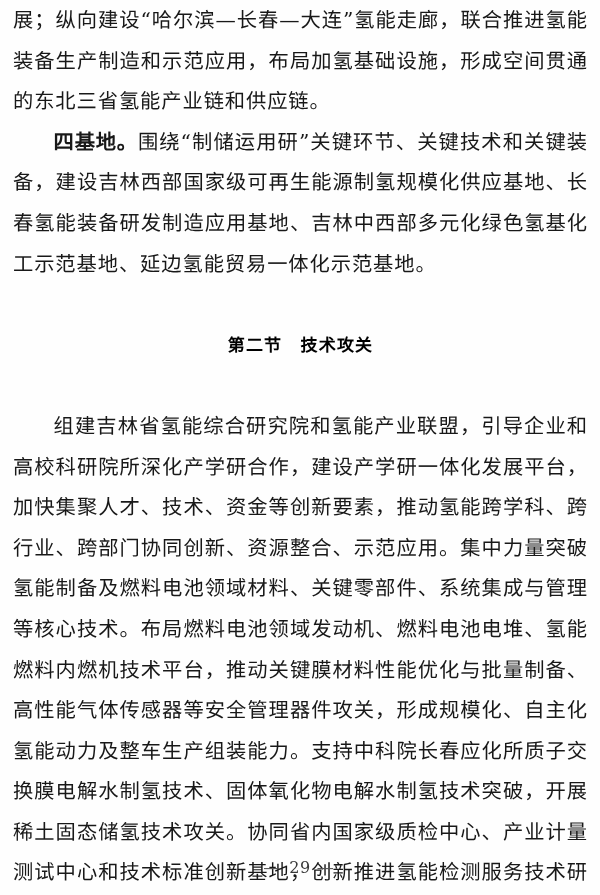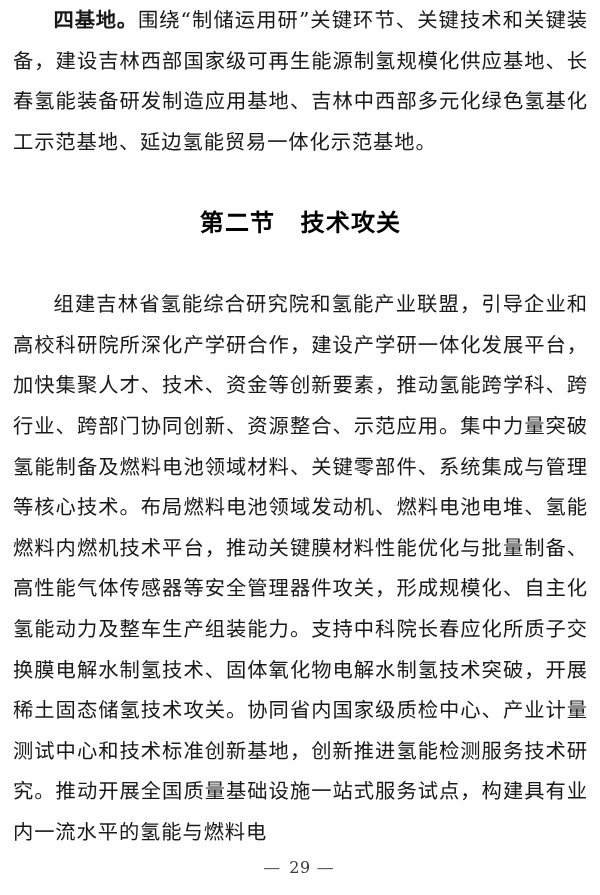--- a/index.html
+++ b/index.html
@@ -55,21 +55,21 @@
 
   
   .lead-bold {
     font-weight: 700;
     font-family: "DejaVu Sans", "Liberation Sans", sans-serif;
     letter-spacing: 0.6px;
     margin-top: 20px;
   }
 
   .section-heading {
-    font-size: 24px;
+    font-size: 17px;
     line-height: 40.6px;
     font-weight: 700;
     text-align: center;
     letter-spacing: 1.2px;
     margin: 0;
     color: #000000;
     font-family: "DejaVu Sans", "Liberation Sans", sans-serif;
     white-space: pre;
   }
 
@@ -97,20 +97,21 @@
     letter-spacing: 0.5px;
   }
 </style>
 </head>
 <body>
 
 <div id="page">
 
   <div class="text-column">
 
+    <p class="para no-indent">展；纵向建设“哈尔滨—长春—大连”氢能走廊，联合推进氢能装备生产制造和示范应用，布局加氢基础设施，形成空间贯通的东北三省氢能产业链和供应链。</p>
 
     <p class="para"><span class="lead-bold">四基地。</span><span>围绕“制储运用研”关键环节、关键技术和关键装备，建设吉林西部国家级可再生能源制氢规模化供应基地、长春氢能装备研发制造应用基地、吉林中西部多元化绿色氢基化工示范基地、延边氢能贸易一体化示范基地。</span></p>
 
     <div class="spacer-line"></div>
 
     <h2 class="section-heading">第二节　技术攻关</h2>
 
     <div class="spacer-line"></div>
 
     <p class="para">组建吉林省氢能综合研究院和氢能产业联盟，引导企业和高校科研院所深化产学研合作，建设产学研一体化发展平台，加快集聚人才、技术、资金等创新要素，推动氢能跨学科、跨行业、跨部门协同创新、资源整合、示范应用。集中力量突破氢能制备及燃料电池领域材料、关键零部件、系统集成与管理等核心技术。布局燃料电池领域发动机、燃料电池电堆、氢能燃料内燃机技术平台，推动关键膜材料性能优化与批量制备、高性能气体传感器等安全管理器件攻关，形成规模化、自主化氢能动力及整车生产组装能力。支持中科院长春应化所质子交换膜电解水制氢技术、固体氧化物电解水制氢技术突破，开展稀土固态储氢技术攻关。协同省内国家级质检中心、产业计量测试中心和技术标准创新基地，创新推进氢能检测服务技术研究。推动开展全国质量基础设施一站式服务试点，构建具有业内一流水平的氢能与燃料电</p>

